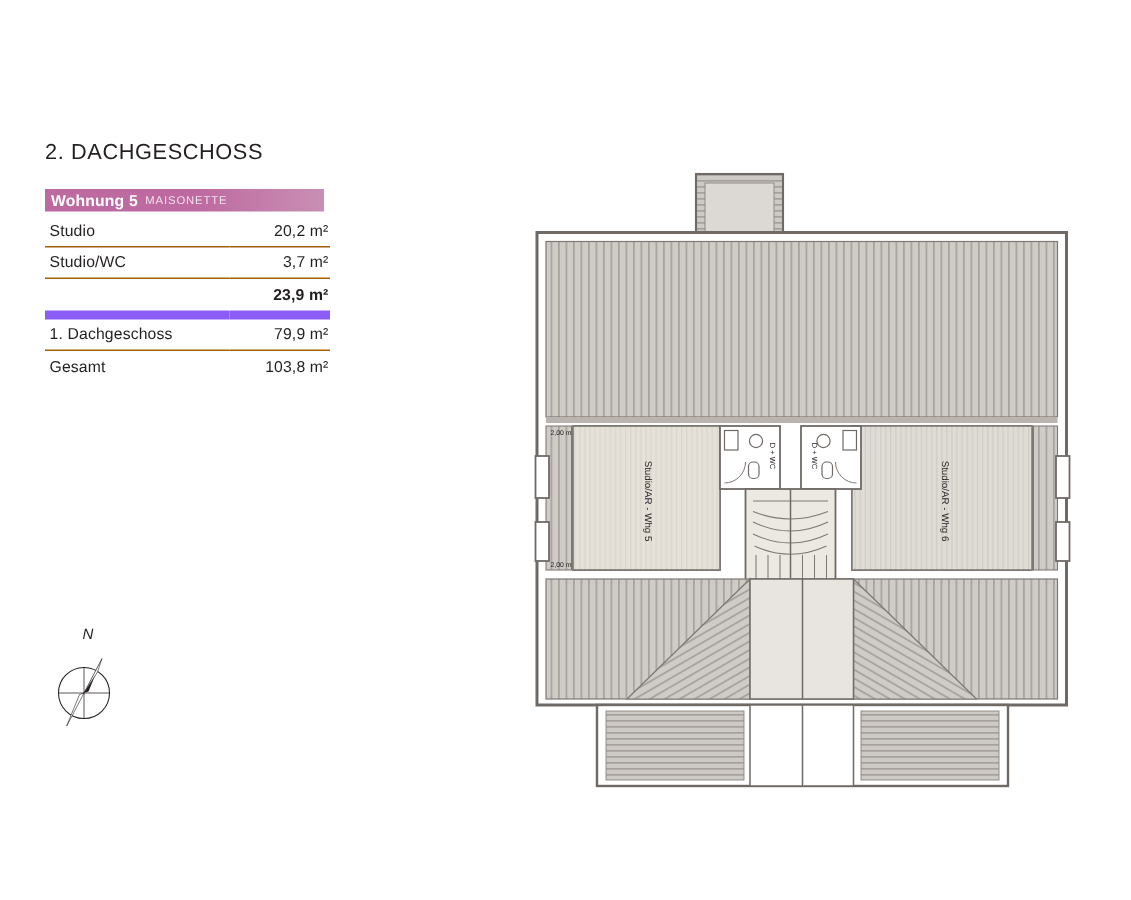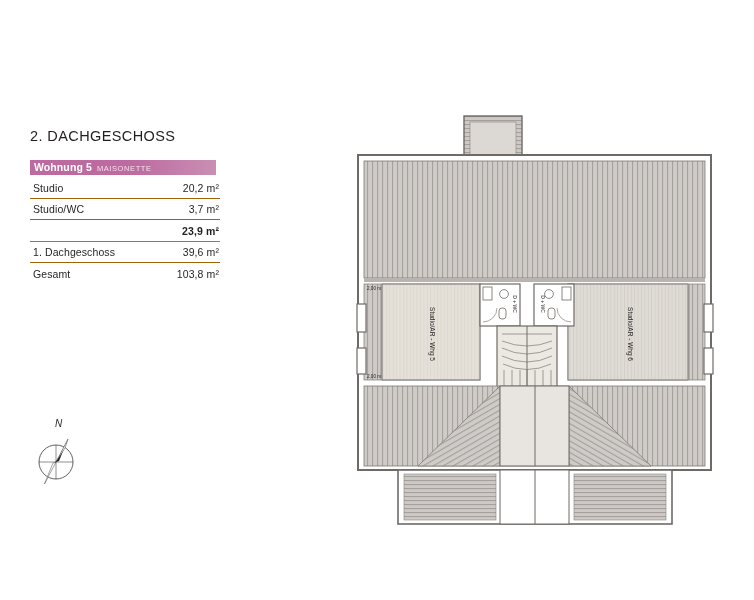--- a/index.html
+++ b/index.html
@@ -13,37 +13,37 @@
     position: relative;
     font-family: "Liberation Sans", sans-serif;
     color: #231f20;
     overflow: hidden;
   }
 
   
   #info-panel {
     position: absolute;
     left: 30px;
-    top: 128px;
+    top: 94px;
     width: 200px;
   }
   #floor-title {
     font-size: 14.5px;
     letter-spacing: 0.4px;
     color: #231f20;
     margin: 0 0 16px 0;
     font-weight: normal;
   }
   #unit-header {
     background: #b8629a;
     background: linear-gradient(to right, #bd6aa0 0%, #bd6aa0 55%, #c98fb4 100%);
     height: 15px;
     padding: 2px 0 2px 4px;
     display: flex;
-    align-items: flex-end;
+    align-items: center;
     gap: 5px;
     width: 186px;
     box-sizing: border-box;
   }
   #unit-header .unit-name {
     font-size: 10.5px;
     font-weight: bold;
     color: #ffffff;
     letter-spacing: 0.1px;
   }
@@ -65,21 +65,21 @@
     vertical-align: baseline;
     letter-spacing: 0.1px;
   }
   .room-table td.val {
     text-align: right;
     padding-right: 1px;
     white-space: nowrap;
   }
   .room-table tr.subtotal td {
     font-weight: bold;
-    border-bottom: 1px solid #8b5cf6;
+    border-bottom: 6px solid #8b5cf6;
     margin-top: 20px;
   }
   .room-table tr.total td {
     font-weight: normal;
     border-bottom: none;
   }
 
   
   #compass {
     position: absolute;
@@ -128,21 +128,21 @@
       <tr>
         <td>Studio/WC</td>
         <td class="val">3,7 m²</td>
       </tr>
       <tr class="subtotal">
         <td></td>
         <td class="val">23,9 m²</td>
       </tr>
       <tr>
         <td>1. Dachgeschoss</td>
-        <td class="val">39,6 m²</td>
+        <td class="val">79,9 m²</td>
       </tr>
       <tr class="total">
         <td>Gesamt</td>
         <td class="val">103,8 m²</td>
       </tr>
     </tbody>
   </table>
 </div>
 
 <div id="compass">

